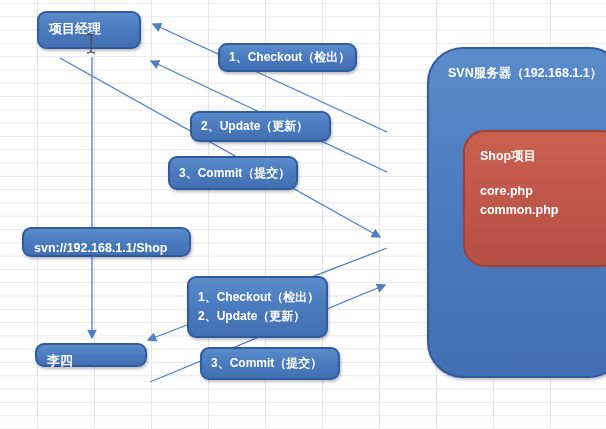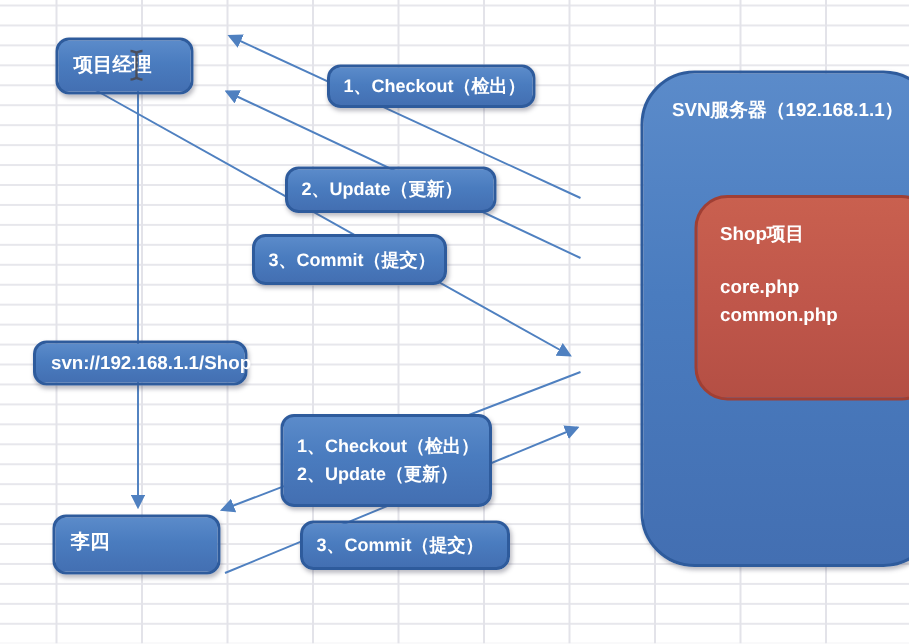--- a/index.html
+++ b/index.html
@@ -17,23 +17,23 @@
     background:linear-gradient(180deg,#5b8bca 0%,#4a7cbf 45%,#436fb2 100%);
     border:2px solid #2e5b9c;
     border-radius:9px;
     box-shadow:1px 2px 3px rgba(60,60,80,.35);
     color:#ffffff;font-weight:bold;
     box-sizing:border-box;
   }
   .node-label{padding:7px 10px;font-size:13px;}
   .step-label{display:flex;align-items:center;padding:0 9px;font-size:12px;white-space:nowrap;}
   .step-label-multi{display:flex;flex-direction:column;justify-content:center;padding:4px 9px;font-size:12px;line-height:1.55;white-space:nowrap;}
-  #pm-box{left:37px;top:25px;width:92px;height:38px;}
-  #svnurl-box{left:22px;top:227px;width:143px;height:30px;font-size:12.5px;display:flex;align-items:center;padding:0 10px;}
-  #lisi-box{left:35px;top:343px;width:112px;height:40px;}
+  #pm-box{left:37px;top:11px;width:104px;height:38px;}
+  #svnurl-box{left:22px;top:227px;width:169px;height:30px;font-size:12.5px;display:flex;align-items:flex-end;padding:0 10px;}
+  #lisi-box{left:35px;top:343px;width:112px;height:24px;}
   #lbl-checkout-top{left:218px;top:43px;width:139px;height:29px;}
   #lbl-update-top{left:190px;top:111px;width:141px;height:31px;}
   #lbl-commit-top{left:168px;top:156px;width:130px;height:34px;}
   #lbl-checkupd-bottom{left:187px;top:276px;width:141px;height:62px;}
   #lbl-commit-bottom{left:200px;top:347px;width:140px;height:33px;}
   #svn-server{
     left:387px;top:47px;width:198px;height:331px;
     border-radius:36px;
     padding:0;
     margin-left:40px;

